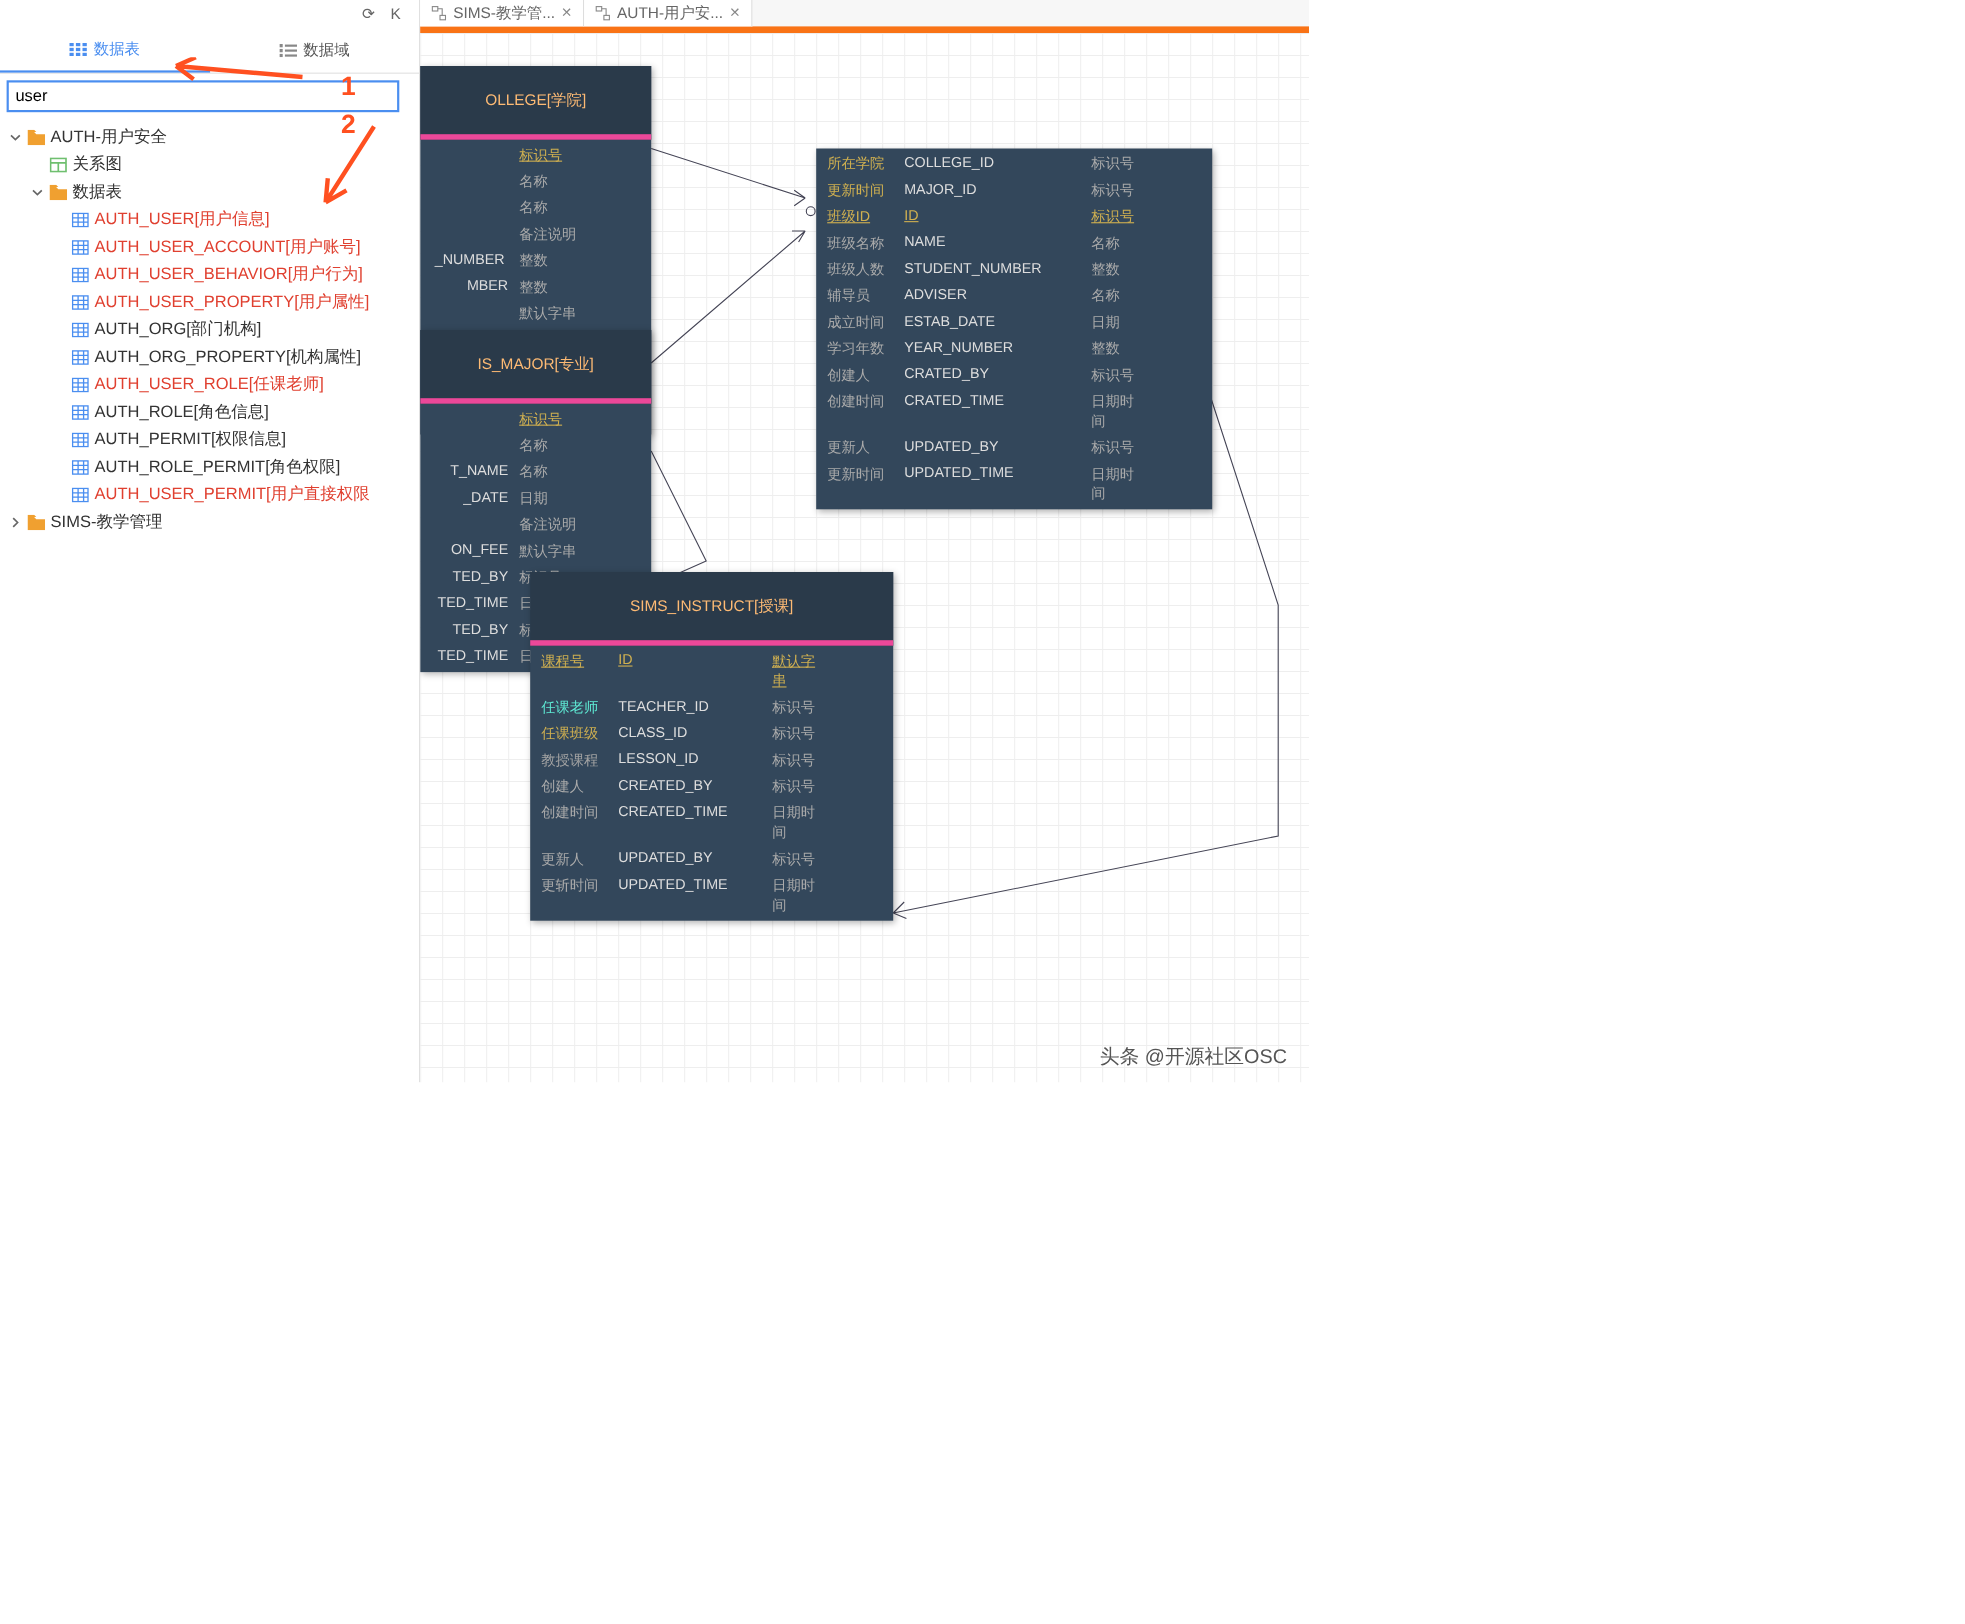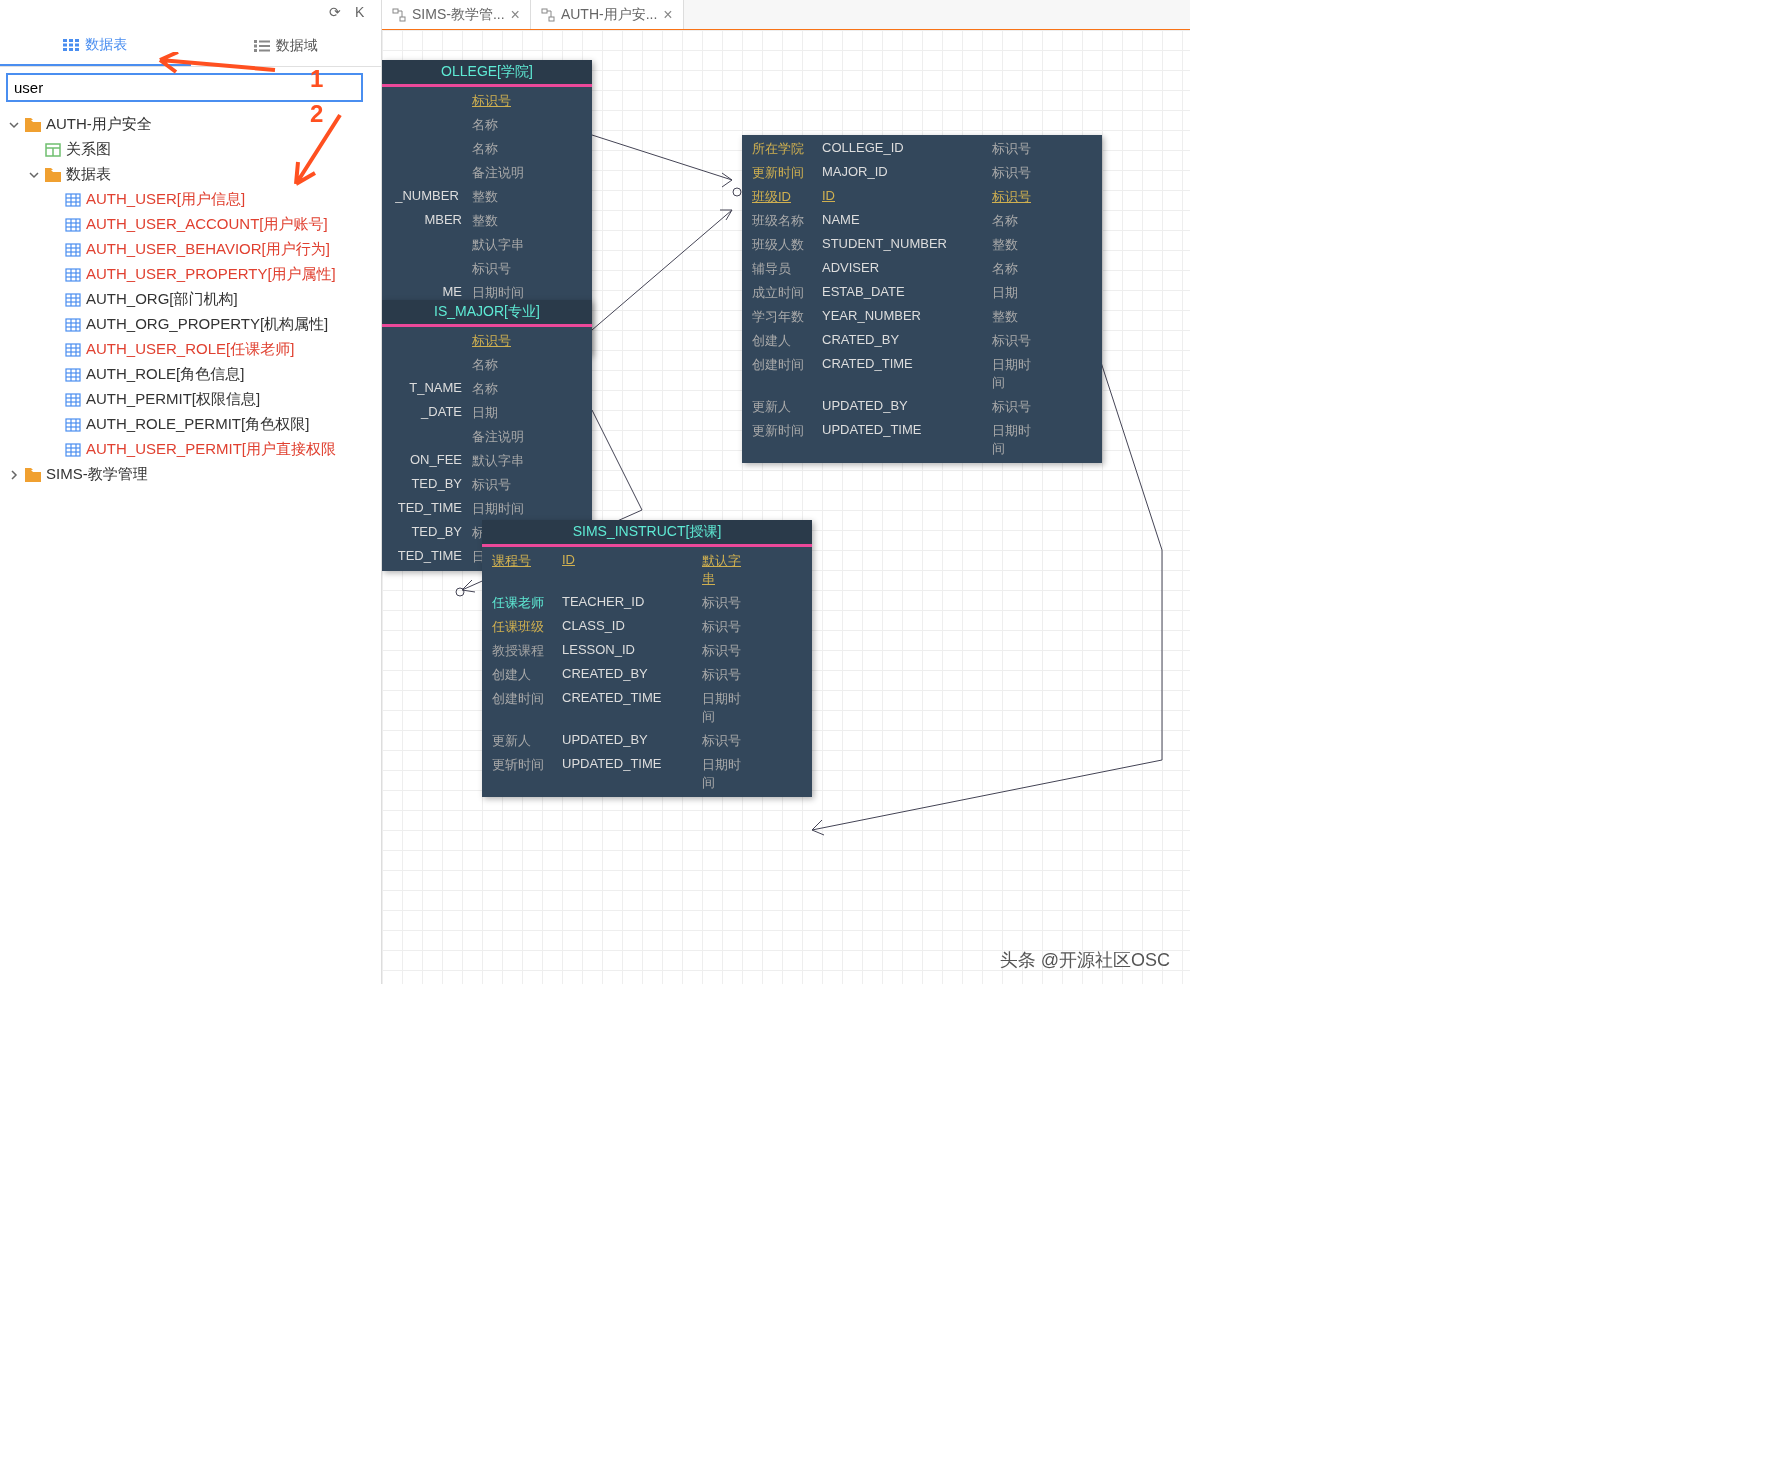--- a/index.html
+++ b/index.html
@@ -17,27 +17,27 @@
 .tree-row{display:flex;align-items:center;gap:5px;padding:3px 8px;cursor:pointer;white-space:nowrap}
 .chev{width:12px;height:12px;display:inline-flex;align-items:center;justify-content:center;color:#666}
 .folder-icon{width:16px;height:14px;color:#f0a030}
 .rel-icon{width:16px;height:14px;color:#6fbf6f}
 .table-icon{width:16px;height:14px;color:#4a8ef0}
 .tree-label{font-size:15px;color:#333}
 .tree-label.match{color:#e04030}
 .indent-1{padding-left:28px}
 .indent-2{padding-left:48px}
 .main{flex:1;display:flex;flex-direction:column;background:#fff;position:relative}
-.main-tabs{display:flex;background:#f7f7f7;border-bottom:1px solid #f97316;height:30px}
+.main-tabs{display:flex;background:#f7f7f7;border-bottom:6px solid #f97316;height:30px}
 .main-tab{display:flex;align-items:center;gap:6px;padding:0 10px;background:#fff;border-right:1px solid #ddd;color:#666;font-size:14px;cursor:pointer}
 .main-tab .close{color:#888;font-size:16px}
 .diagram-icon{width:14px;height:14px;color:#888}
 .canvas{flex:1;position:relative;background-image:linear-gradient(#eee 1px,transparent 1px),linear-gradient(90deg,#eee 1px,transparent 1px);background-size:20px 20px;overflow:hidden}
 .entity{position:absolute;background:#33475b;color:#ccc;font-size:13px;box-shadow:2px 2px 6px rgba(0,0,0,0.3)}
-.entity-title{background:#2a3a4a;color:#5eead4;text-align:center;padding:3px;font-size:14px;border-bottom:3px solid #ec4899}
+.entity-title{background:#2a3a4a;color:#fdba74;text-align:center;padding:22px;font-size:14px;border-bottom:5px solid #ec4899}
 .entity-body{padding:2px 0}
 .entity-row{display:flex;padding:3px 10px;gap:10px}
 .col-a{width:60px;color:#aaa}
 .col-b{flex:1;color:#ddd}
 .col-c{width:50px;color:#aaa}
 .col-d{width:40px;color:#ff9040}
 .key-row .col-a,.key-row .col-b,.key-row .col-c{color:#d0b050;text-decoration:underline}
 .annotation{position:absolute;color:#ff5020;font-size:24px;font-weight:bold}
 .arrow{position:absolute}
 .watermark{position:absolute;bottom:12px;right:20px;color:#555;font-size:18px;font-weight:500}

